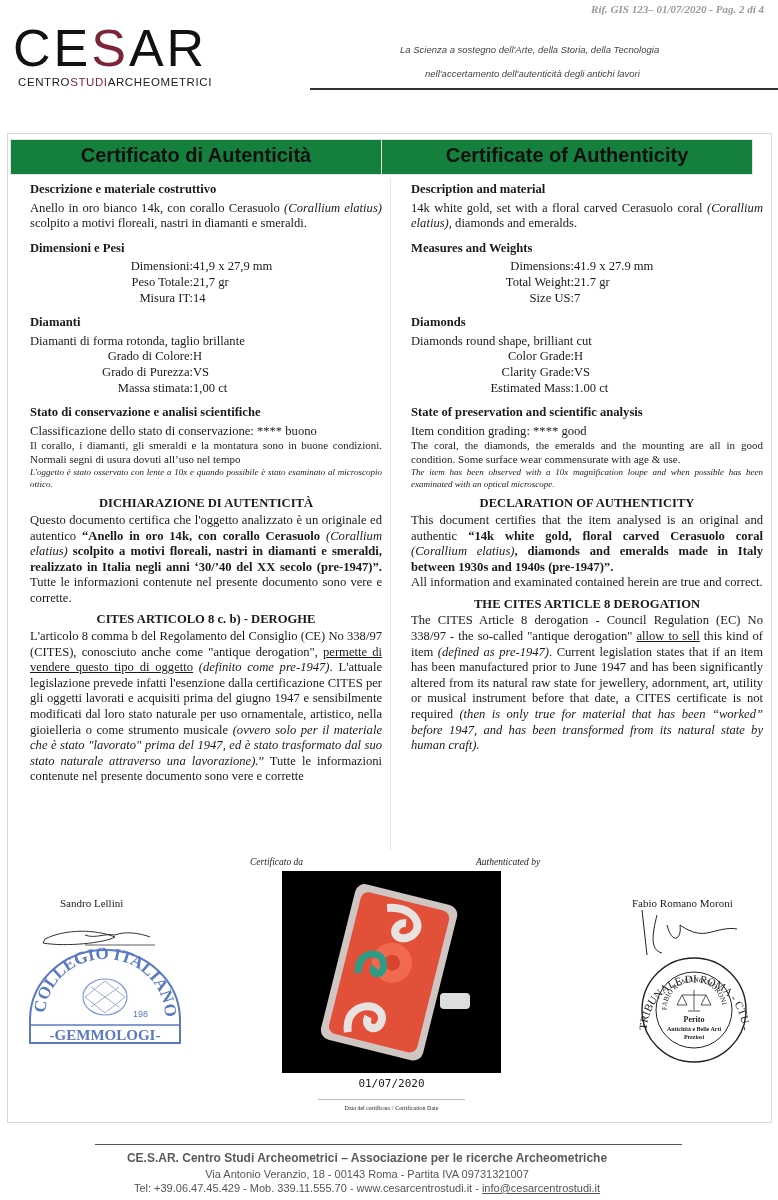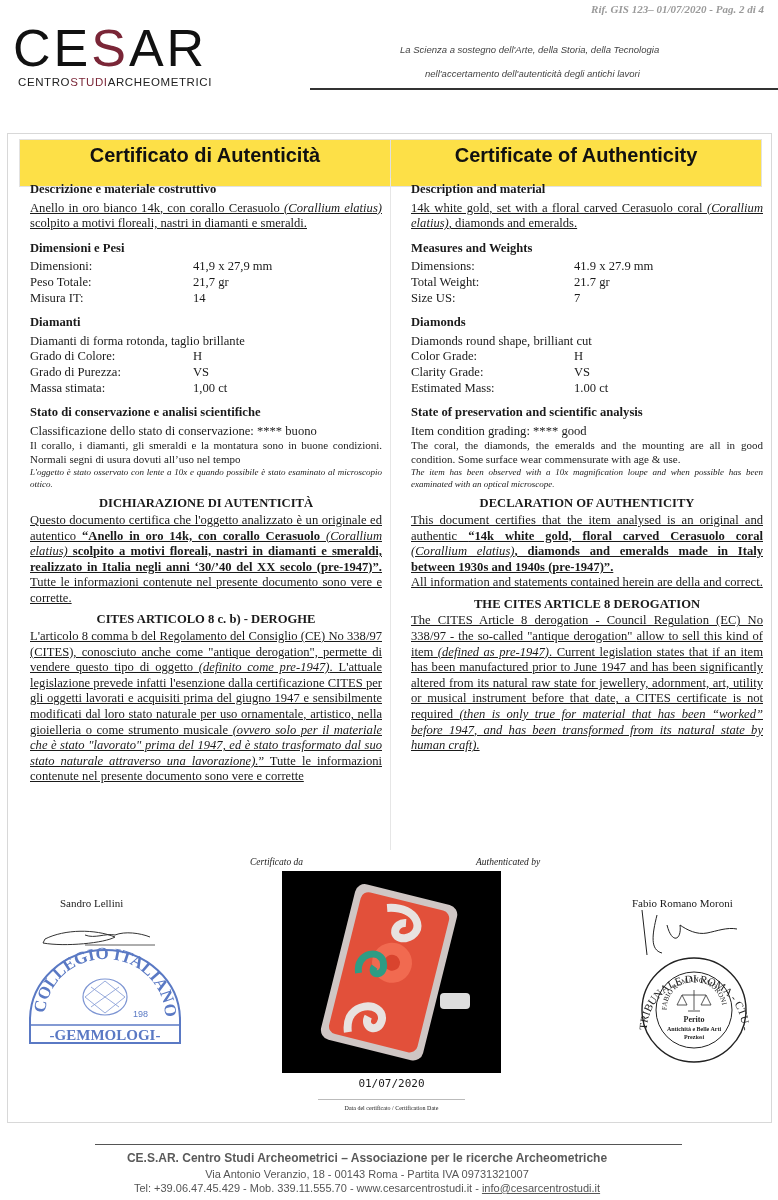--- a/index.html
+++ b/index.html
@@ -11,32 +11,32 @@
   .logo-main { position: absolute; left: 13px; top: 22px; font-family: "Liberation Sans", sans-serif; font-size: 52px; letter-spacing: 3px; line-height: 52px; color: #111; font-weight: normal; }
   .logo-main .accent { color: #7a2637; }
   .logo-sub { position: absolute; left: 18px; top: 76px; font-family: "Liberation Sans", sans-serif; font-size: 11.5px; letter-spacing: 0.6px; color: #222; }
   .logo-sub .accent { color: #7a2637; }
   .tagline1 { position: absolute; left: 400px; top: 44px; font-family: "Liberation Sans", sans-serif; font-style: italic; font-size: 9.5px; color: #444; }
   .tagline2 { position: absolute; left: 425px; top: 68px; font-family: "Liberation Sans", sans-serif; font-style: italic; font-size: 9.5px; color: #444; }
   .header-line { position: absolute; left: 310px; top: 88px; width: 468px; height: 2px; background: #333; }
 
   
   .frame { position: absolute; left: 7px; top: 133px; width: 765px; height: 990px; border: 1px solid #d8d8d8; }
-  .title-bar { position: absolute; left: 19px; top: 139px; width: 743px; height: 48px; background: #fde047; border: 1px solid #e2e2e2; display: flex; }
+  .title-bar { position: absolute; left: 10px; top: 139px; width: 743px; height: 36px; background: #15803d; border: 1px solid #e2e2e2; display: flex; }
   .title-bar .half { flex: 1; text-align: center; font-family: "Liberation Sans", sans-serif; font-size: 20px; font-weight: bold; line-height: 30px; color: #111; }
   .title-bar .half + .half { border-left: 1px solid #e0e0e0; }
   .col-divider { position: absolute; left: 390px; top: 178px; width: 1px; height: 672px; background: #e6e6e6; }
 
   .col { position: absolute; top: 182px; width: 352px; font-size: 12.6px; line-height: 15.6px; }
   .col.left { left: 30px; }
   .col.right { left: 411px; }
   .sec-title { font-weight: bold; font-size: 12.6px; margin-bottom: 3px; }
-  .para { text-align: justify; text-decoration: underline; }
+  .para { text-align: justify; }
   .block { margin-bottom: 9px; }
-  .kv { display: flex; }
+  .kv { display: flex; text-align: right; }
   .kv .k { width: 163px; }
   .small { font-size: 11px; line-height: 13.5px; text-align: justify; }
   .tiny { font-size: 9px; line-height: 12px; font-style: italic; text-align: justify; }
   .center-title { text-align: center; font-weight: bold; font-size: 12.6px; margin-bottom: 1px; }
   .u { text-decoration: underline; }
   i, .it { font-style: italic; }
   b { font-weight: bold; }
 
   
   .lbl-cert { position: absolute; left: 250px; top: 857px; font-style: italic; font-size: 9.5px; }
@@ -166,21 +166,21 @@
   </div>
   <div class="block" style="margin-bottom:6px">
     <div class="sec-title">State of preservation and scientific analysis</div>
     <div>Item condition grading: **** good</div>
     <div class="small">The coral, the diamonds, the emeralds and the mounting are all in good condition. Some surface wear commensurate with age &amp; use.</div>
     <div class="tiny">The item has been observed with a 10x magnification loupe and when possible has been examinated with an optical microscope.</div>
   </div>
   <div class="block" style="margin-bottom:6px">
     <div class="center-title">DECLARATION OF AUTHENTICITY</div>
     <div class="para"><span>This document certifies that the item analysed is an original and authentic </span><b>“14k white gold, floral carved Cerasuolo coral </b><i>(Corallium elatius)</i><b>, diamonds and emeralds made in Italy between 1930s and 1940s (pre-1947)”.</b></div>
-    <div class="para">All information and statements contained herein are della and correct.</div>
+    <div class="para">All information and examinated contained herein are true and correct.</div>
   </div>
   <div class="block">
     <div class="center-title">THE CITES ARTICLE 8 DEROGATION</div>
     <div class="para"><span>The CITES Article 8 derogation - Council Regulation (EC) No 338/97 - the so-called "antique derogation" </span><span class="u">allow to sell</span><span> this kind of item </span><i>(defined as pre-1947)</i><span>. Current legislation states that if an item has been manufactured prior to June 1947 and has been significantly altered from its natural raw state for jewellery, adornment, art, utility or musical instrument before that date, a CITES certificate is not required </span><i>(then is only true for material that has been “worked” before 1947, and has been transformed from its natural state by human craft).</i></div>
   </div>
 </div>
 
 <div class="lbl-cert">Certificato da</div>
 <div class="lbl-auth">Authenticated by</div>
 <div class="name-left">Sandro Lellini</div>

